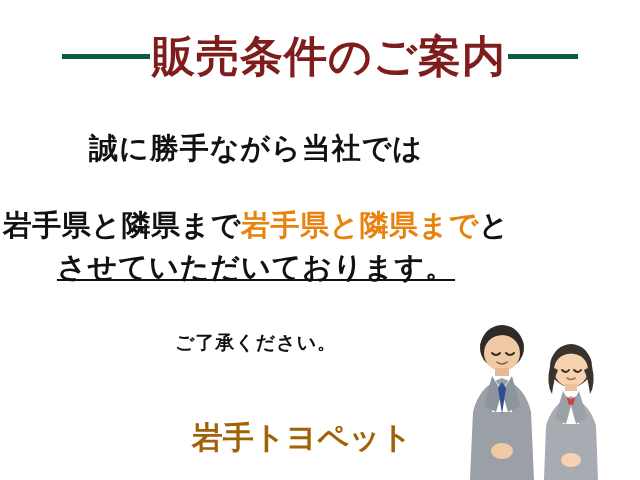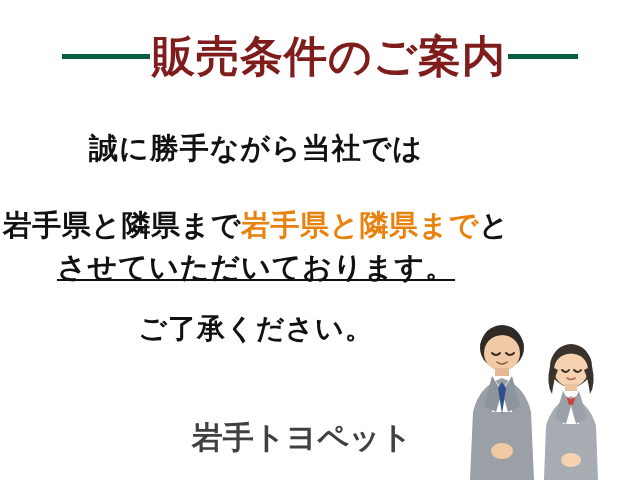--- a/index.html
+++ b/index.html
@@ -73,36 +73,36 @@
     color: #e8820c;
   }
   .line3 {
     margin-top: 10px;
     font-size: 29px;
     line-height: 1.1;
     letter-spacing: 1px;
     text-decoration: underline;
   }
   .line4 {
-    margin-top: 30px;
-    font-size: 28px;
+    margin-top: 48px;
+    font-size: 19px;
     line-height: 1.1;
     letter-spacing: 1px;
   }
   
   .logo {
     position: absolute;
     left: 172px;
     top: 417px;
     width: 260px;
     text-align: center;
     font-family: "DejaVu Sans", sans-serif;
     font-weight: bold;
     font-size: 31px;
-    color: #404040;
+    color: #a16207;
     letter-spacing: 0px;
     white-space: nowrap;
   }
   
   .staff {
     position: absolute;
     right: 10px;
     bottom: 0;
     width: 190px;
     height: 160px;

